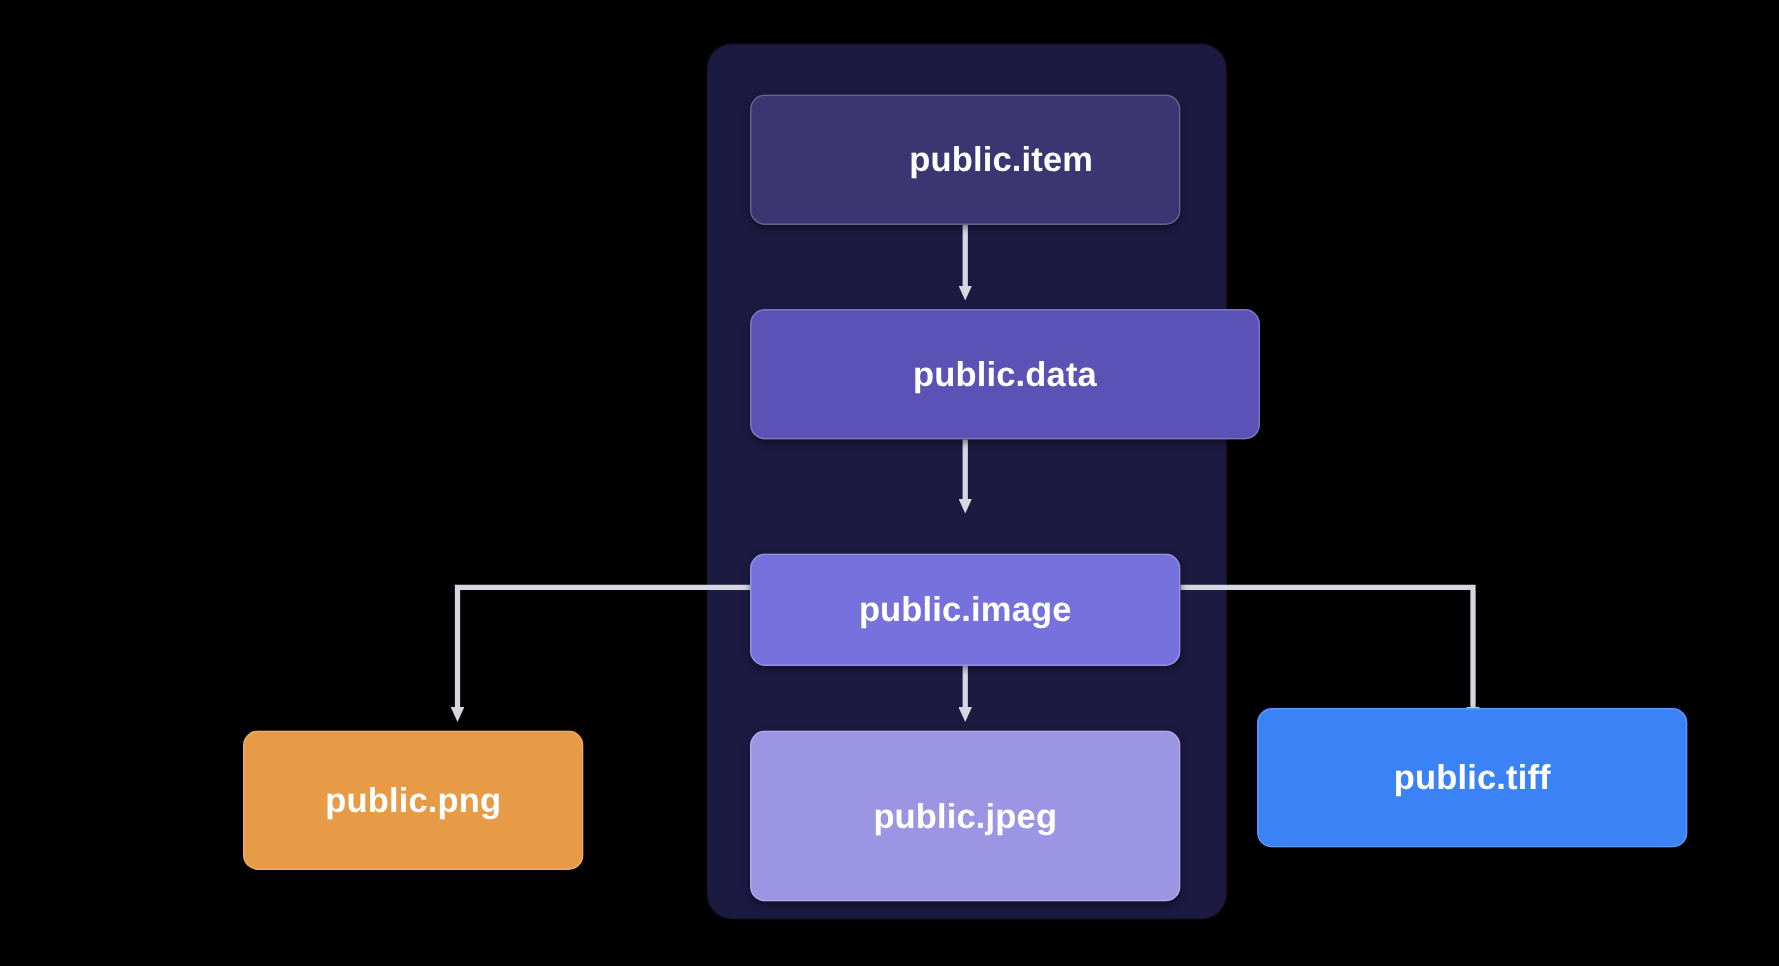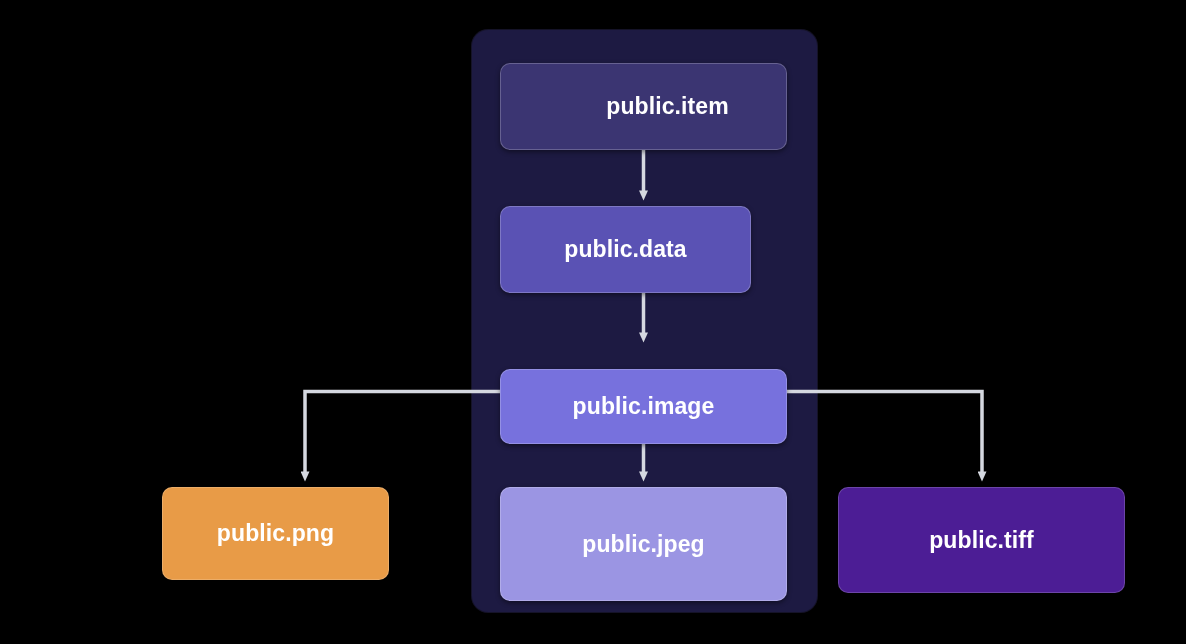--- a/index.html
+++ b/index.html
@@ -43,25 +43,25 @@
     font-size: 23px;
     font-weight: 700;
     letter-spacing: 0.1px;
     text-align: center;
     box-shadow: 0 2px 5px rgba(0,0,0,0.45);
     border: 1px solid rgba(255,255,255,0.22);
     user-select: none;
   }
 
   .node-item  { left: 500px; top: 63px;  width: 287px; height: 87px; background: #3b3572; padding-left: 48px; }
-  .node-data  { left: 500px; top: 206px; width: 251px; height: 87px; background: #5a52b4; }
+  .node-data  { left: 500px; top: 206px; width: 340px; height: 87px; background: #5a52b4; }
   .node-image { left: 500px; top: 348px; width: 287px; height: 75px; background: #7771dd; margin-top: 21px; }
   .node-jpeg  { left: 500px; top: 487px; width: 287px; height: 114px; background: #9b95e3; }
   .node-png   { left: 162px; top: 487px; width: 227px; height: 93px; background: #e89b47; border-color: rgba(255,255,255,0.18); }
-  .node-tiff  { left: 838px; top: 487px; width: 287px; height: 106px; background: #4c1d95; border-color: rgba(255,255,255,0.18); }
+  .node-tiff  { left: 838px; top: 472px; width: 287px; height: 93px; background: #3b82f6; border-color: rgba(255,255,255,0.18); }
 
   
   #wires {
     position: absolute;
     left: 0;
     top: 0;
     width: 1186px;
     height: 644px;
     pointer-events: none;
   }

